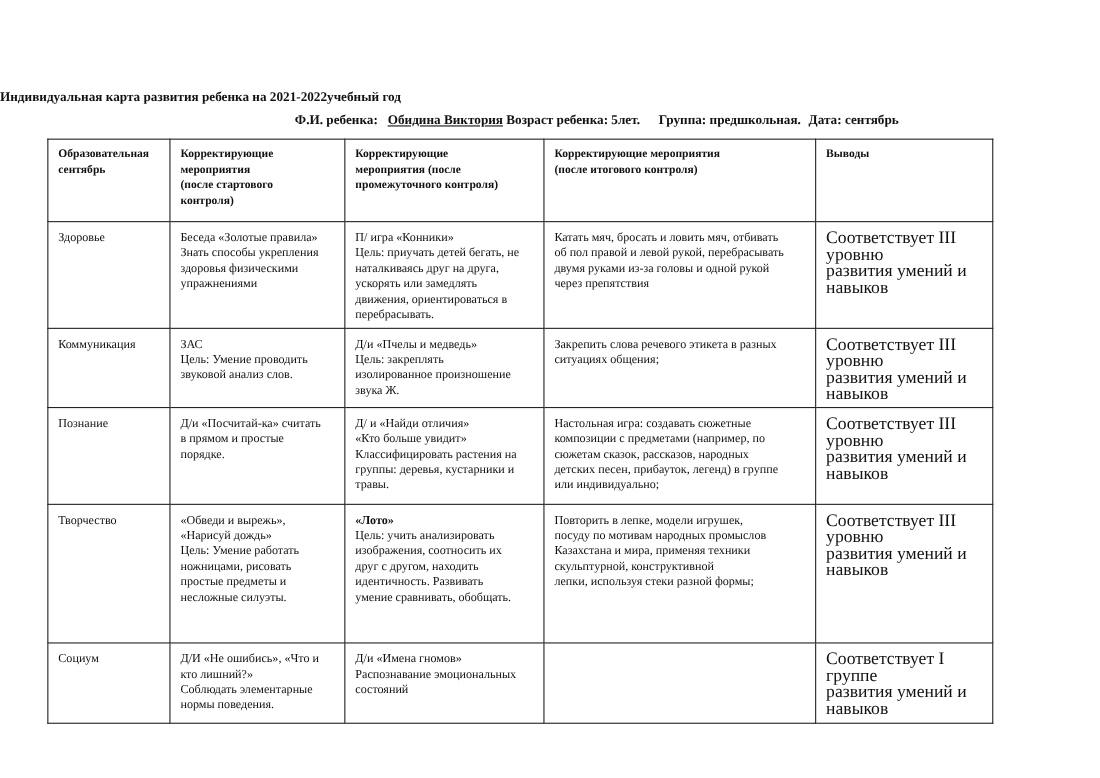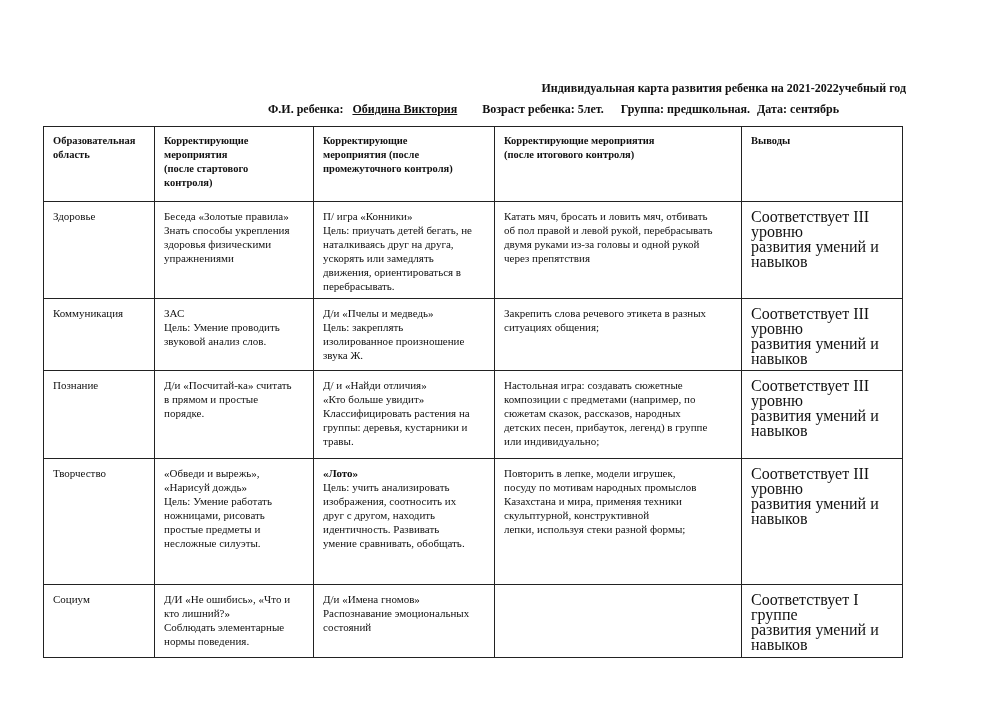--- a/index.html
+++ b/index.html
@@ -1,23 +1,23 @@
 <!DOCTYPE html>
 <html><head>
 <meta charset="utf-8">
 <style>
   html, body { margin: 0; padding: 0; background: #ffffff; }
   body { width: 1000px; height: 707px; position: relative; overflow: hidden;
          font-family: "Liberation Serif", "DejaVu Serif", serif; color: #111; }
-  .title { position: absolute; left: 0; top: 81px; width: 906px; text-align: right;
-           font-weight: bold; font-size: 12px; padding-left: 25px; box-sizing: border-box; }
+  .title { position: absolute; left: 0; top: 81px; width: 906px; text-align: left;
+           font-weight: bold; font-size: 12px; box-sizing: border-box; }
   .subtitle { position: absolute; left: 268px; top: 102px; font-weight: bold; font-size: 12px; white-space: nowrap; }
   .subtitle span { display: inline-block; }
   .subtitle .name { text-decoration: underline; margin-left: 6px; }
-  .subtitle .gap { margin-left: 22px; }
+  .subtitle .gap { }
   .subtitle .gap2 { margin-left: 14px; }
   .subtitle .gap3 { margin-left: 4px; }
   table.card { position: absolute; left: 43px; top: 126px; width: 859px; border-collapse: collapse;
                font-size: 11px; line-height: 14px; table-layout: fixed; }
   table.card td, table.card th { border: 1.4px solid #222; vertical-align: top; text-align: left;
                padding: 7px 8px 4px 9px; }
   table.card th { font-weight: bold; font-size: 10.5px; }
   .area { font-weight: normal; }
   .line { display: block; }
   .bold { font-weight: bold; }
@@ -47,21 +47,21 @@
     <col style="width:111px">
     <col style="width:159px">
     <col style="width:181px">
     <col style="width:247px">
     <col style="width:161px">
   </colgroup>
   <thead>
     <tr class="h0">
       <th>
           <span class="line">Образовательная</span>
-          <span class="line">область</span>
+          <span class="line">сентябрь</span>
         </th>
       <th>
           <span class="line">Корректирующие</span>
           <span class="line">мероприятия</span>
           <span class="line">(после стартового</span>
           <span class="line">контроля)</span>
         </th>
       <th>
           <span class="line">Корректирующие</span>
           <span class="line">мероприятия (после</span>

